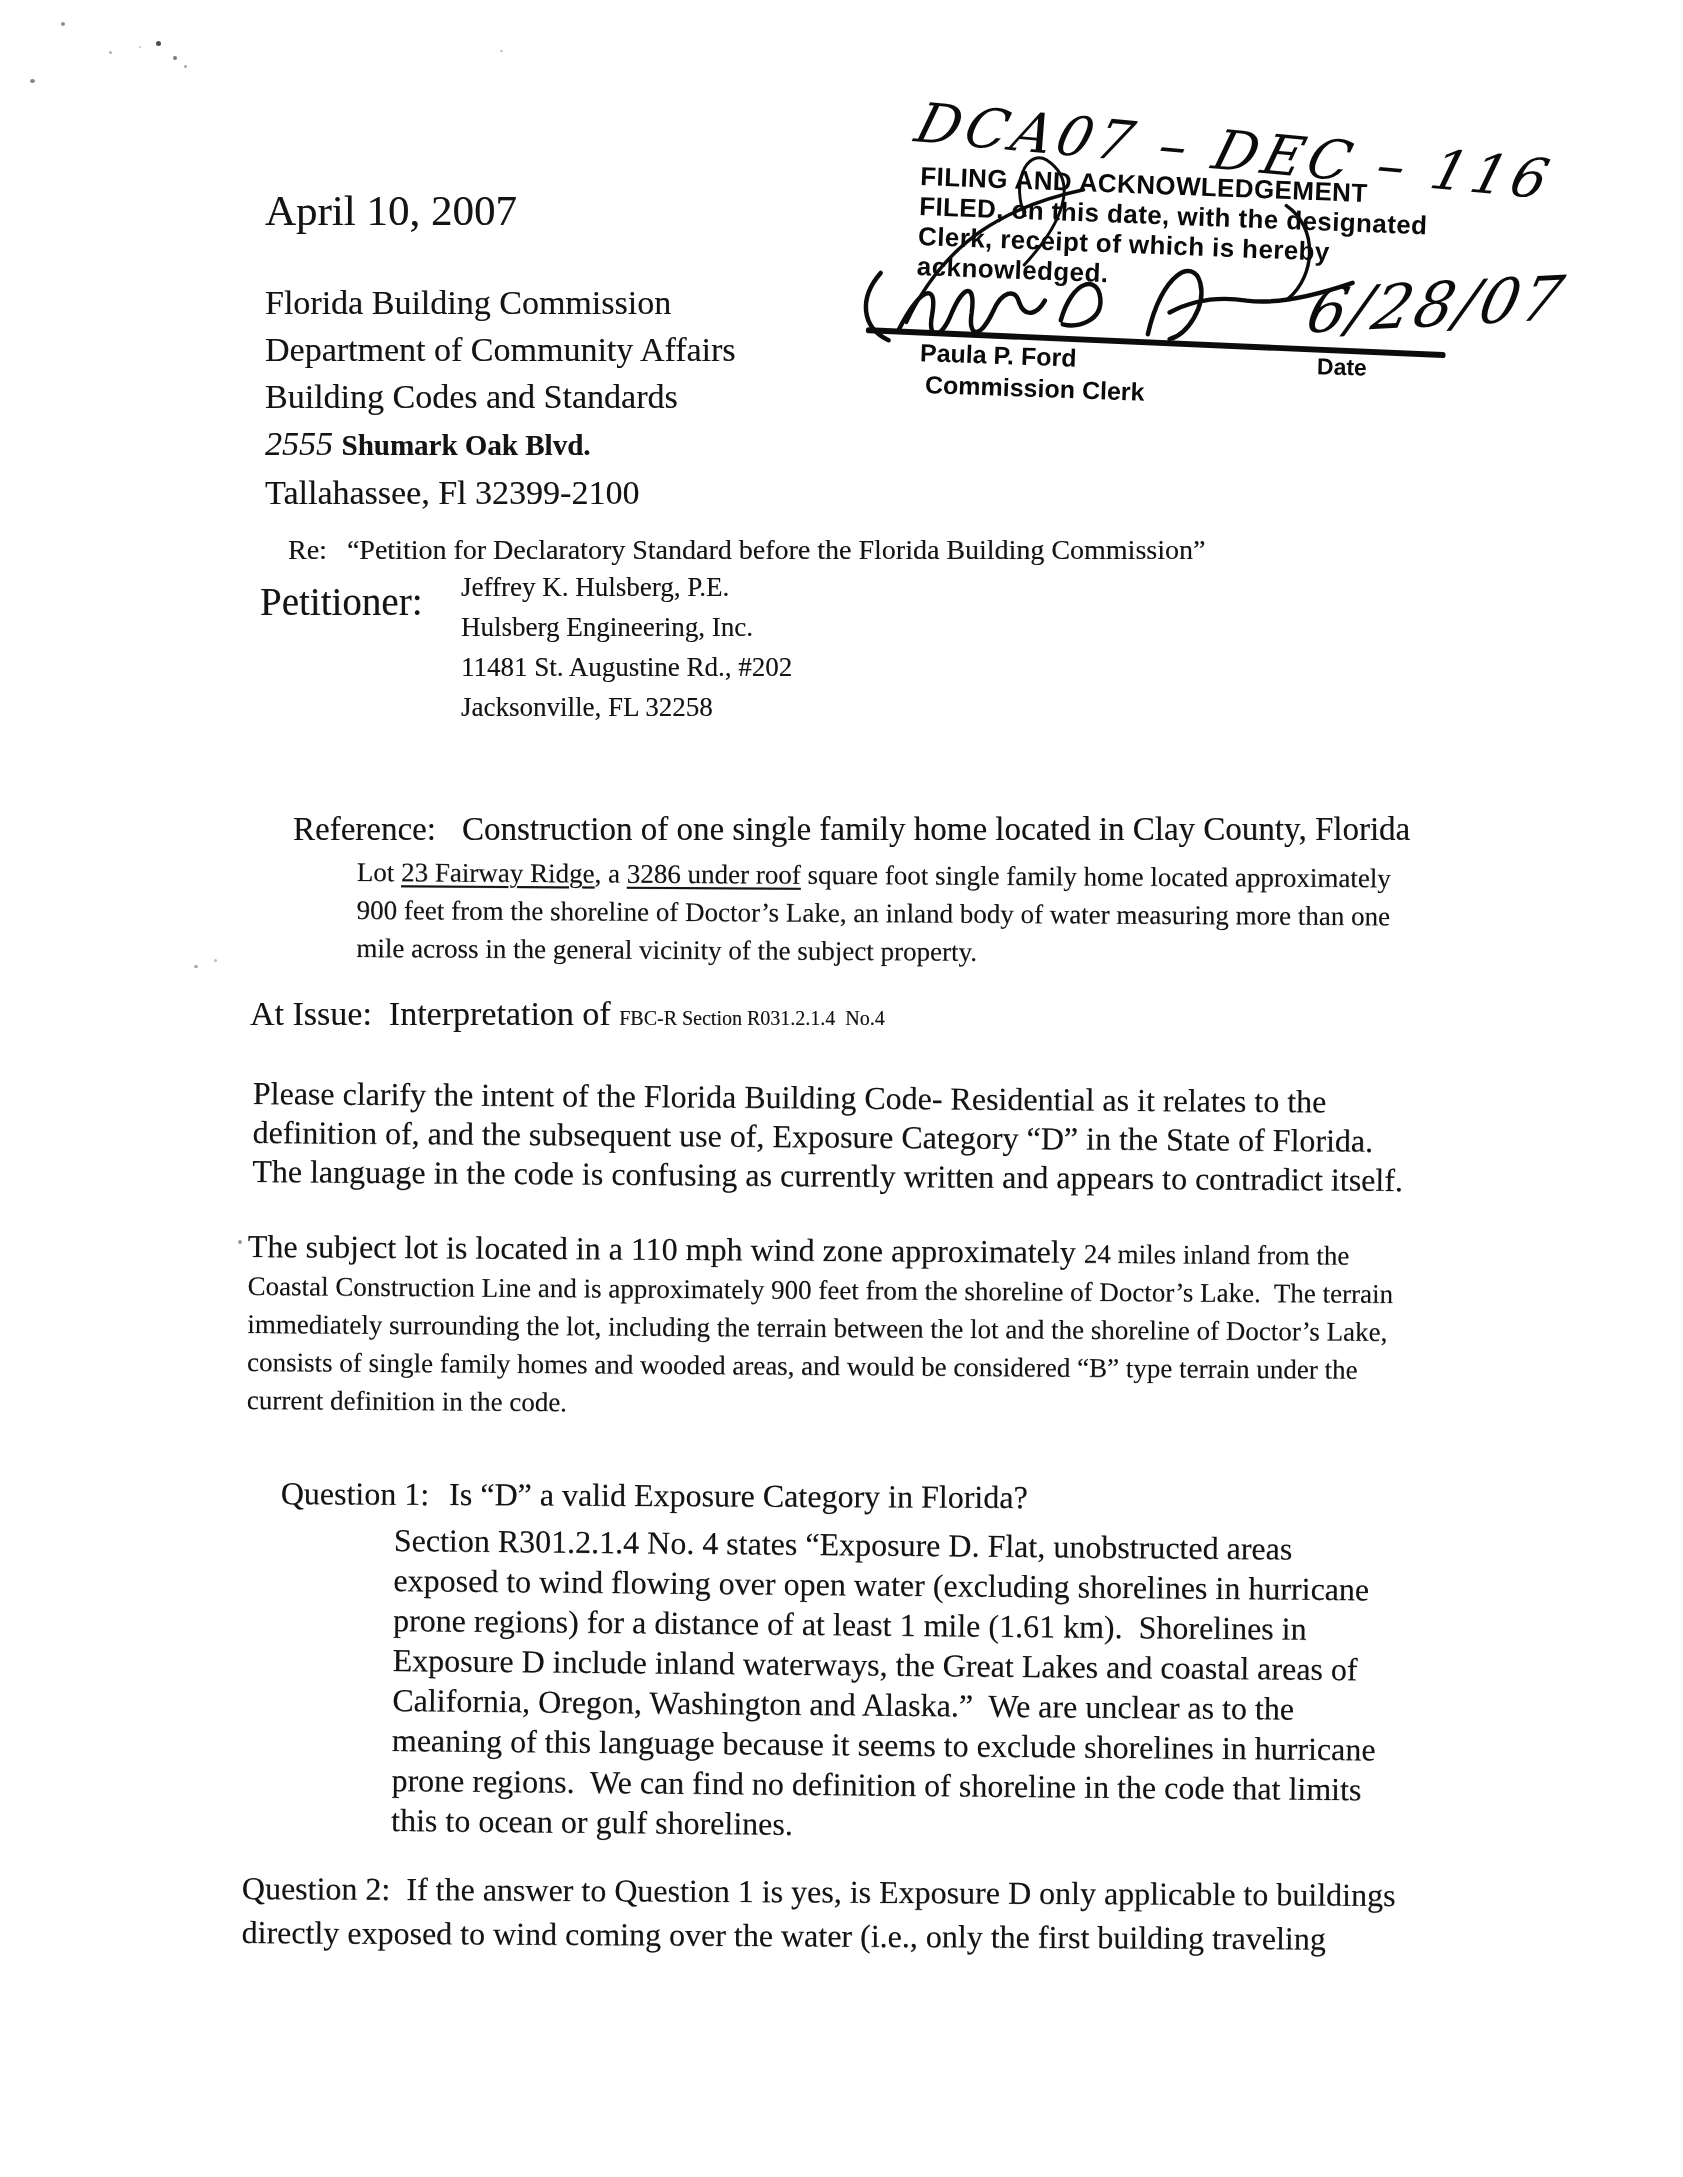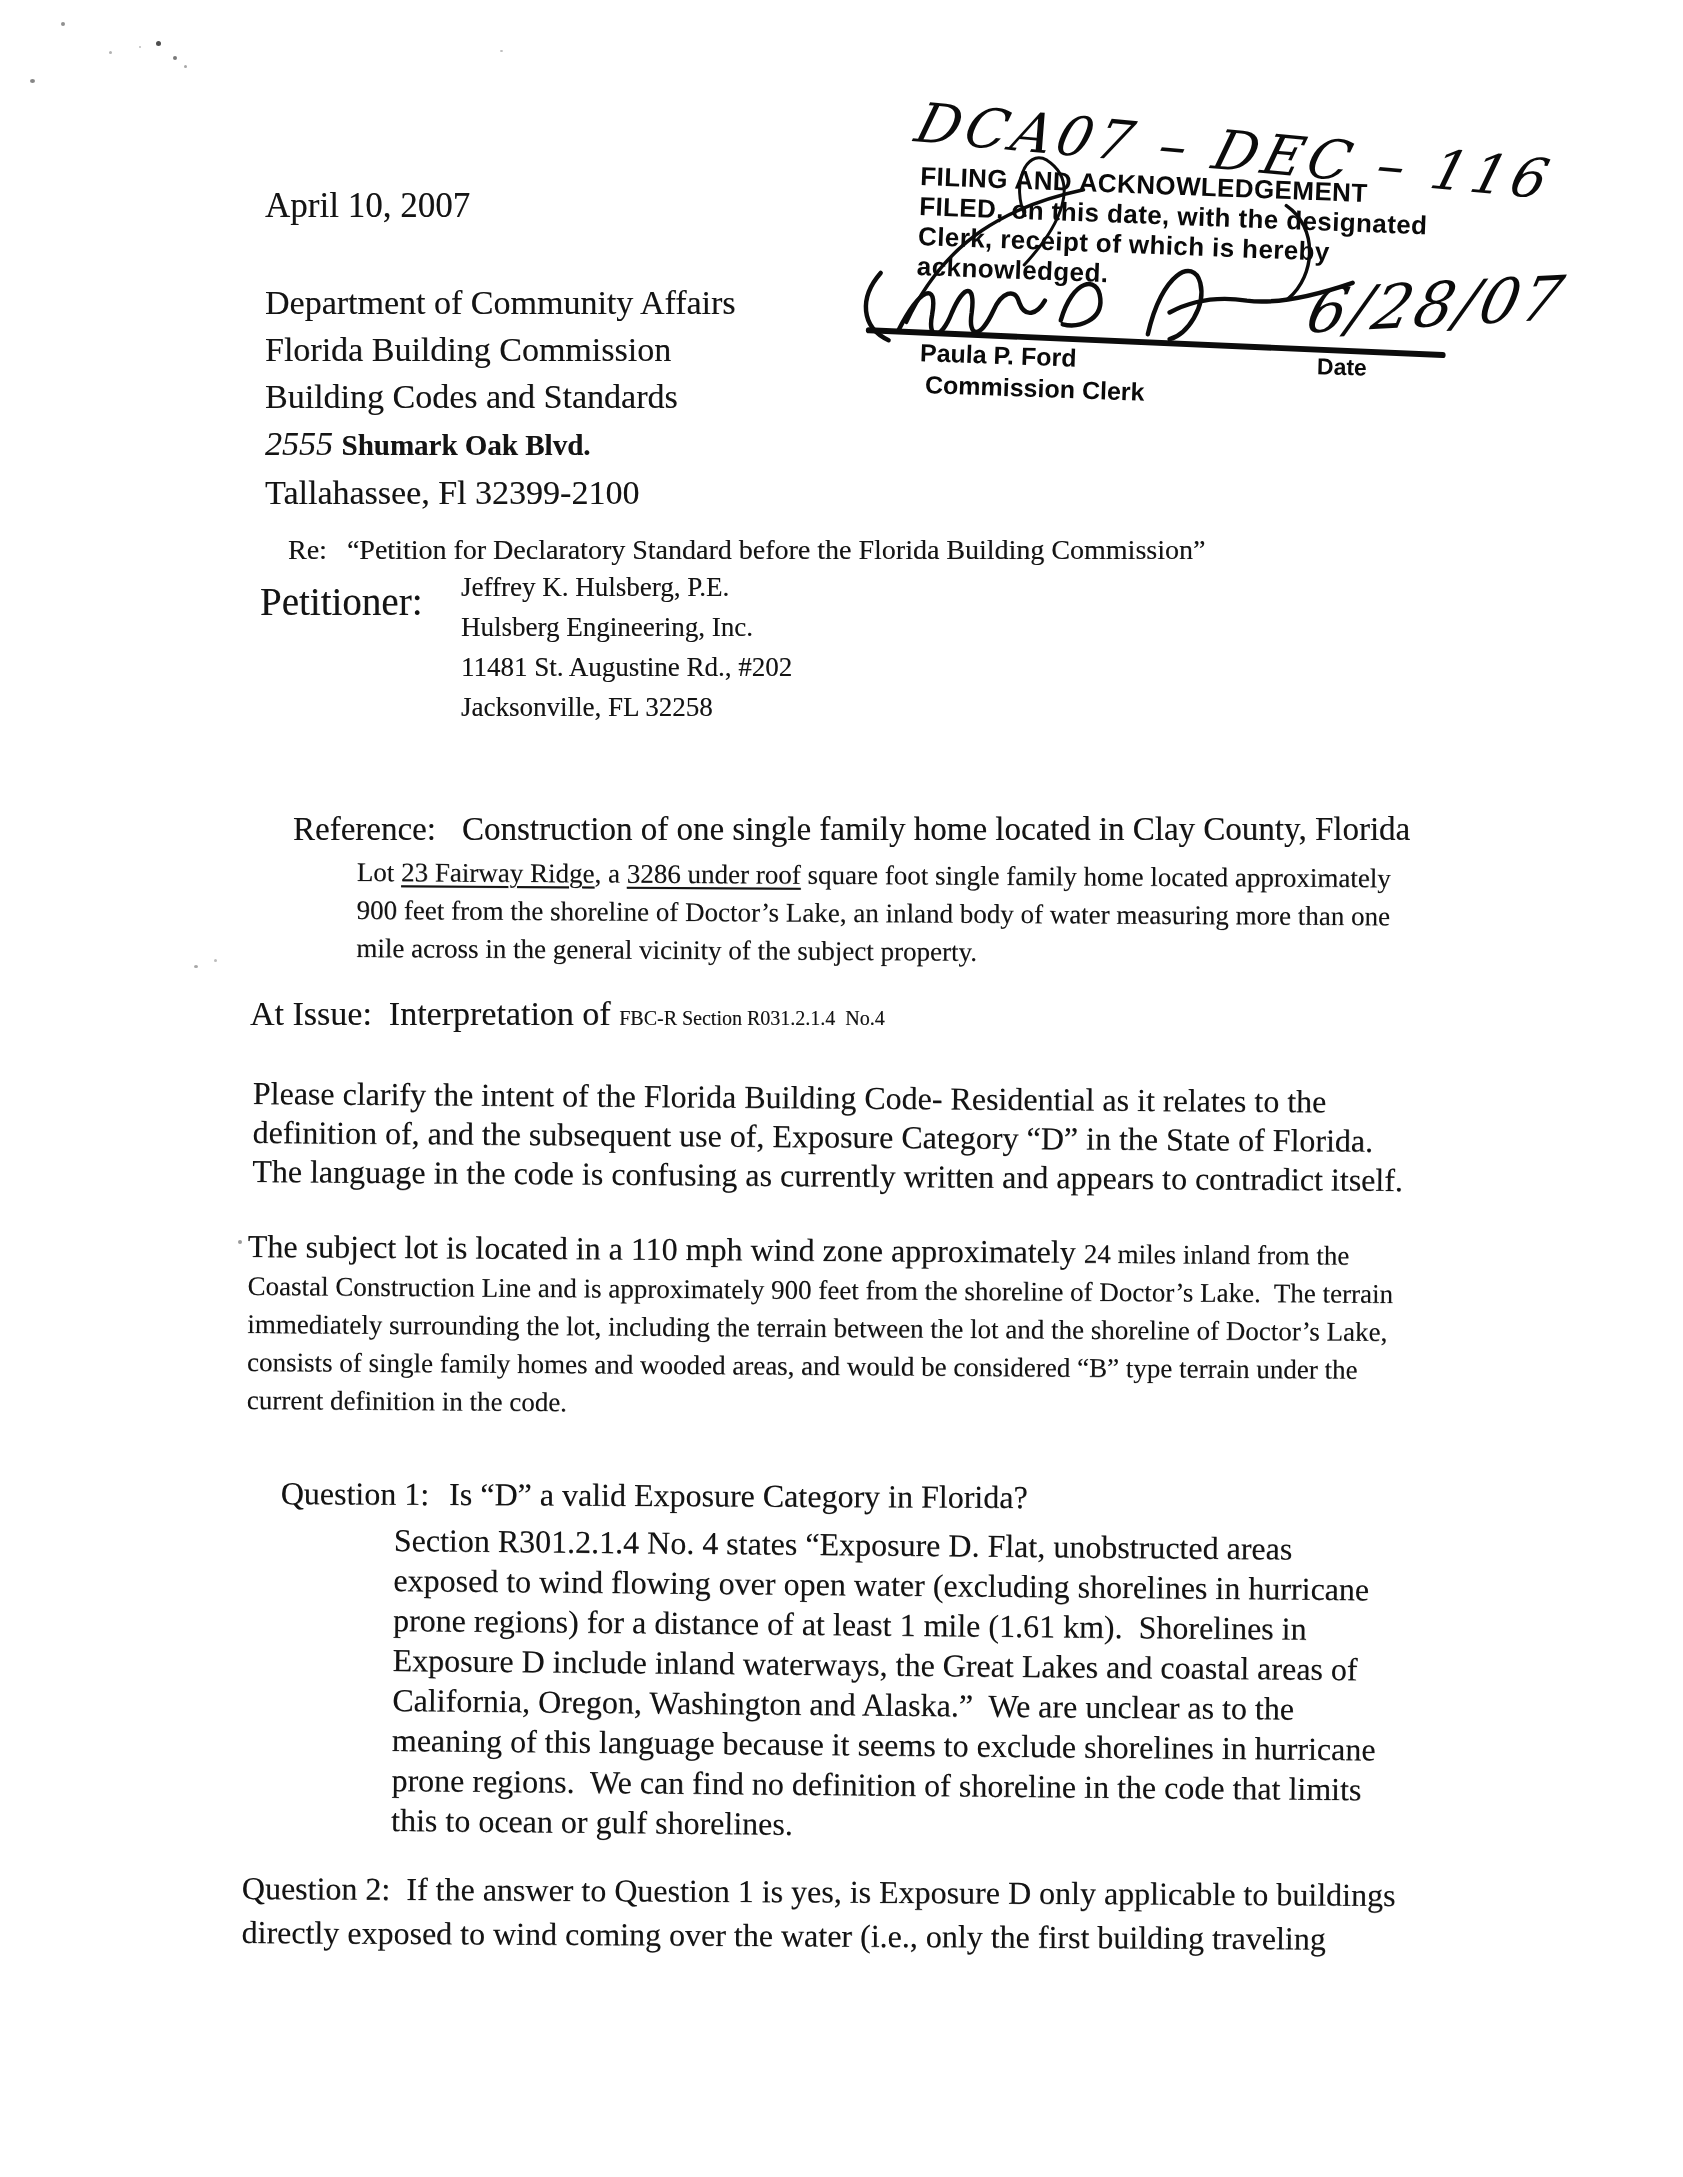--- a/index.html
+++ b/index.html
@@ -14,21 +14,21 @@
   .abs{position:absolute;}
   .ln{white-space:pre;}
   .serif{font-family:"Liberation Serif","DejaVu Serif",serif;text-shadow:0.3px 0.3px 0 rgba(0,0,0,.4);}
   .sans{font-family:"Liberation Sans","DejaVu Sans",sans-serif;}
   .u{text-decoration:underline;text-decoration-thickness:2px;text-underline-offset:4px;}
   .sm{font-size:27px;}
   .gap{display:inline-block;width:20px;}
   .gap-wide{display:inline-block;width:26px;}
 
   
-  .date-line{left:265px;top:186px;font-size:35px;}
+  .date-line{left:265px;top:186px;font-size:43px;}
   .recipient{left:265px;top:279px;font-size:34px;line-height:47px;}
   .recipient .sm{font-size:29px;}
   .re-line{left:260px;top:502px;font-size:28px;white-space:pre;}
   .petitioner-label{left:260px;top:579px;font-size:39px;}
   .petitioner-values{left:461px;top:567px;font-size:27px;line-height:40px;}
   .reference-line{left:260px;top:774px;font-size:33px;white-space:pre;}
   .lot-par{left:357px;top:853px;font-size:27px;line-height:38px;transform:rotate(0.35deg);transform-origin:left top;}
   .at-issue-line{left:250px;top:995px;font-size:34px;white-space:pre;}
   .at-issue-line .sm{font-size:20px;}
   .clarify-par{left:253px;top:1074px;font-size:32px;line-height:39px;transform:rotate(0.45deg);transform-origin:left top;}
@@ -84,22 +84,22 @@
   </svg>
 
   <div class="abs sans clerk-name">Paula P. Ford</div>
   <div class="abs sans clerk-title">Commission Clerk</div>
   <div class="abs hand hand-date">6/28/07</div>
   <div class="abs sans date-label">Date</div>
 
   <div class="abs serif date-line">April 10, 2007</div>
 
   <div class="abs serif recipient">
+      <div class="ln">Florida Building Commission</div>
       <div class="ln">Department of Community Affairs</div>
-      <div class="ln">Florida Building Commission</div>
       <div class="ln">Building Codes and Standards</div>
       <div class="ln"><span class="" style="white-space: pre; font-style: italic;">2555 </span><span class="sm" style="white-space: pre; font-weight: bold;">Shumark Oak Blvd.</span></div>
       <div class="ln">Tallahassee, Fl 32399-2100</div>
     </div>
 
   <div class="abs serif re-line">
     <span>Re:</span><span class="gap"></span><span>“Petition for Declaratory Standard before the Florida Building Commission”</span>
   </div>
 
   <div class="abs serif petitioner-label">Petitioner:</div>

